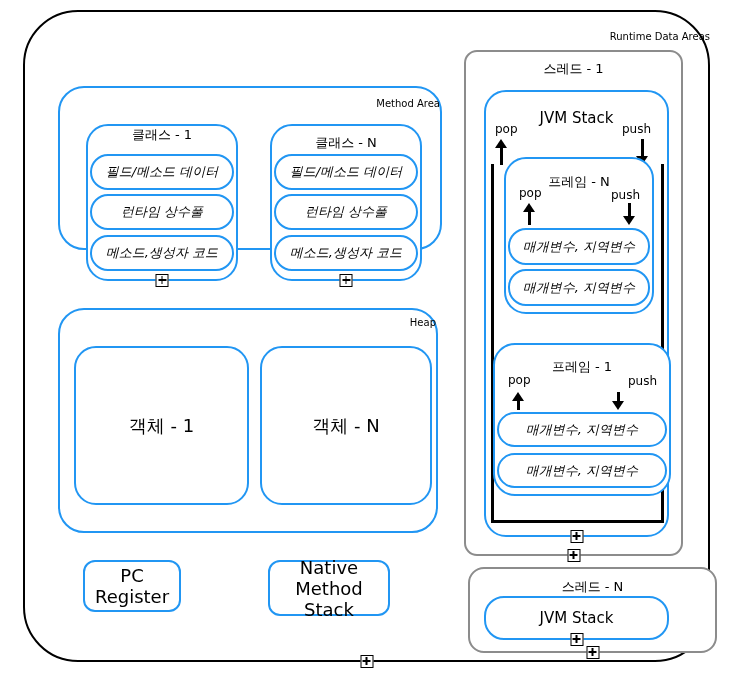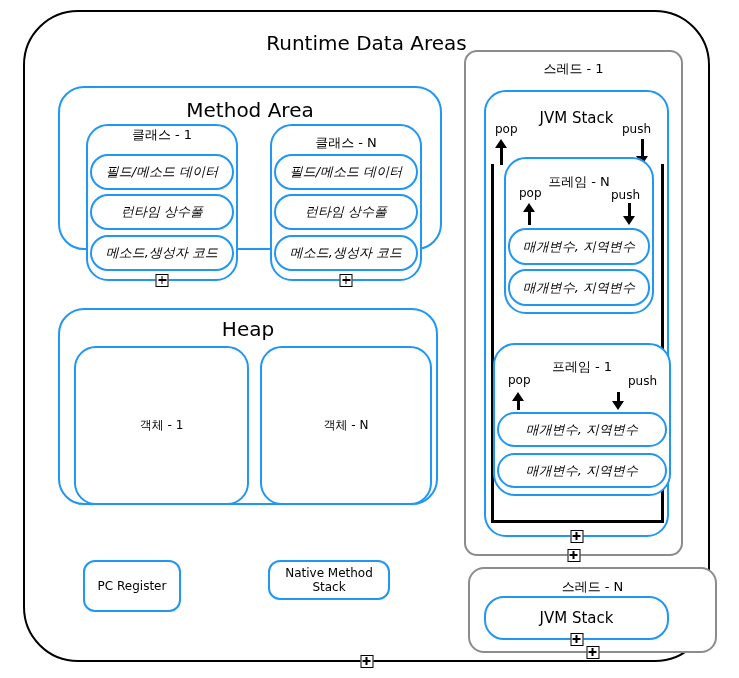--- a/index.html
+++ b/index.html
@@ -6,23 +6,23 @@
   html,body { margin:0; padding:0; background:#fff; }
   .canvas {
     position:relative; width:739px; height:678px; background:#fff;
     font-family:"DejaVu Sans","Liberation Sans",sans-serif; color:#000;
     overflow:hidden;
   }
   .box { position:absolute; box-sizing:border-box; background:#fff; border:2px solid var(--blue); }
   .gray { border-color:var(--gray); }
   .black { border-color:#000; }
   .lbl { position:absolute; left:0; right:0; text-align:center; font-size:13px; white-space:nowrap; }
-  .lbl14 { font-size:20px; }
+  .lbl14 { font-size:10px;text-align:right; }
   .lbl15 { font-size:15px; }
-  .flexc { display:flex; align-items:center; justify-content:center; text-align:center; font-size:12px; }
+  .flexc { display:flex; align-items:center; justify-content:center; text-align:center; font-size:18px; }
   .mini {
     position:absolute; left:2px; right:2px; box-sizing:border-box;
     border:2px solid var(--blue); border-radius:18px; background:#fff;
     display:flex; align-items:center; justify-content:center; font-size:13px; white-space:nowrap;font-style:italic;
   }
   .popup { position:absolute; font-size:12px; }
   
   .exp {
     position:absolute; left:50%; bottom:-7.5px; transform:translateX(-50%);
     width:13px; height:13px; background:#fff; border:1.5px solid #000; box-sizing:border-box; z-index:5;
@@ -71,28 +71,28 @@
 
     <div class="box" style="left:210px; top:36px; width:152px; height:157px; border-radius:22px;">
       <div class="lbl" style="top:8px;">클래스 - N</div>
       <div class="mini" style="top:28px; height:36px;">필드/메소드 데이터</div>
       <div class="mini" style="top:68px; height:36px;">런타임 상수풀</div>
       <div class="mini" style="top:109px; height:36px;">메소드,생성자 코드</div>
       <div class="exp"></div>
     </div>
   </div>
 
-  <div class="box" style="left:58px; top:308px; width:380px; height:197px; border-radius:26px;padding-left:46px;">
+  <div class="box" style="left:58px; top:308px; width:380px; height:225px; border-radius:26px;padding-left:46px;">
     <div class="lbl lbl14" style="top:7px;">Heap</div>
     <div class="box flexc" style="left:14px; top:36px; width:175px; height:159px; border-radius:22px;">객체 - 1</div>
     <div class="box flexc" style="left:200px; top:36px; width:172px; height:159px; border-radius:22px;">객체 - N</div>
   </div>
 
   <div class="box flexc" style="left:83px; top:560px; width:98px; height:52px; border-radius:12px;">PC Register</div>
-  <div class="box flexc" style="left:268px; top:560px; width:122px; height:40px; border-radius:12px; padding:0 12px;">Native Method Stack</div>
+  <div class="box flexc" style="left:268px; top:560px; width:122px; height:56px; border-radius:12px; padding:0 12px;">Native Method Stack</div>
 
   <div class="box gray" style="left:464px; top:50px; width:219px; height:506px; border-radius:13px;">
     <div class="lbl" style="top:8px;">스레드 - 1</div>
 
     <div class="box" style="left:18px; top:38px; width:185px; height:447px; border-radius:22px;">
       <div class="lbl lbl15" style="top:17px;">JVM Stack</div>
       <div class="popup" style="left:9px; top:30px;">pop</div>
       <div class="popup" style="right:16px; top:30px;">push</div>
       <div class="arr up" style="left:9px; top:47px; height:26px;"></div>
       <div class="arr down" style="left:150px; top:47px; height:26px;"></div>

